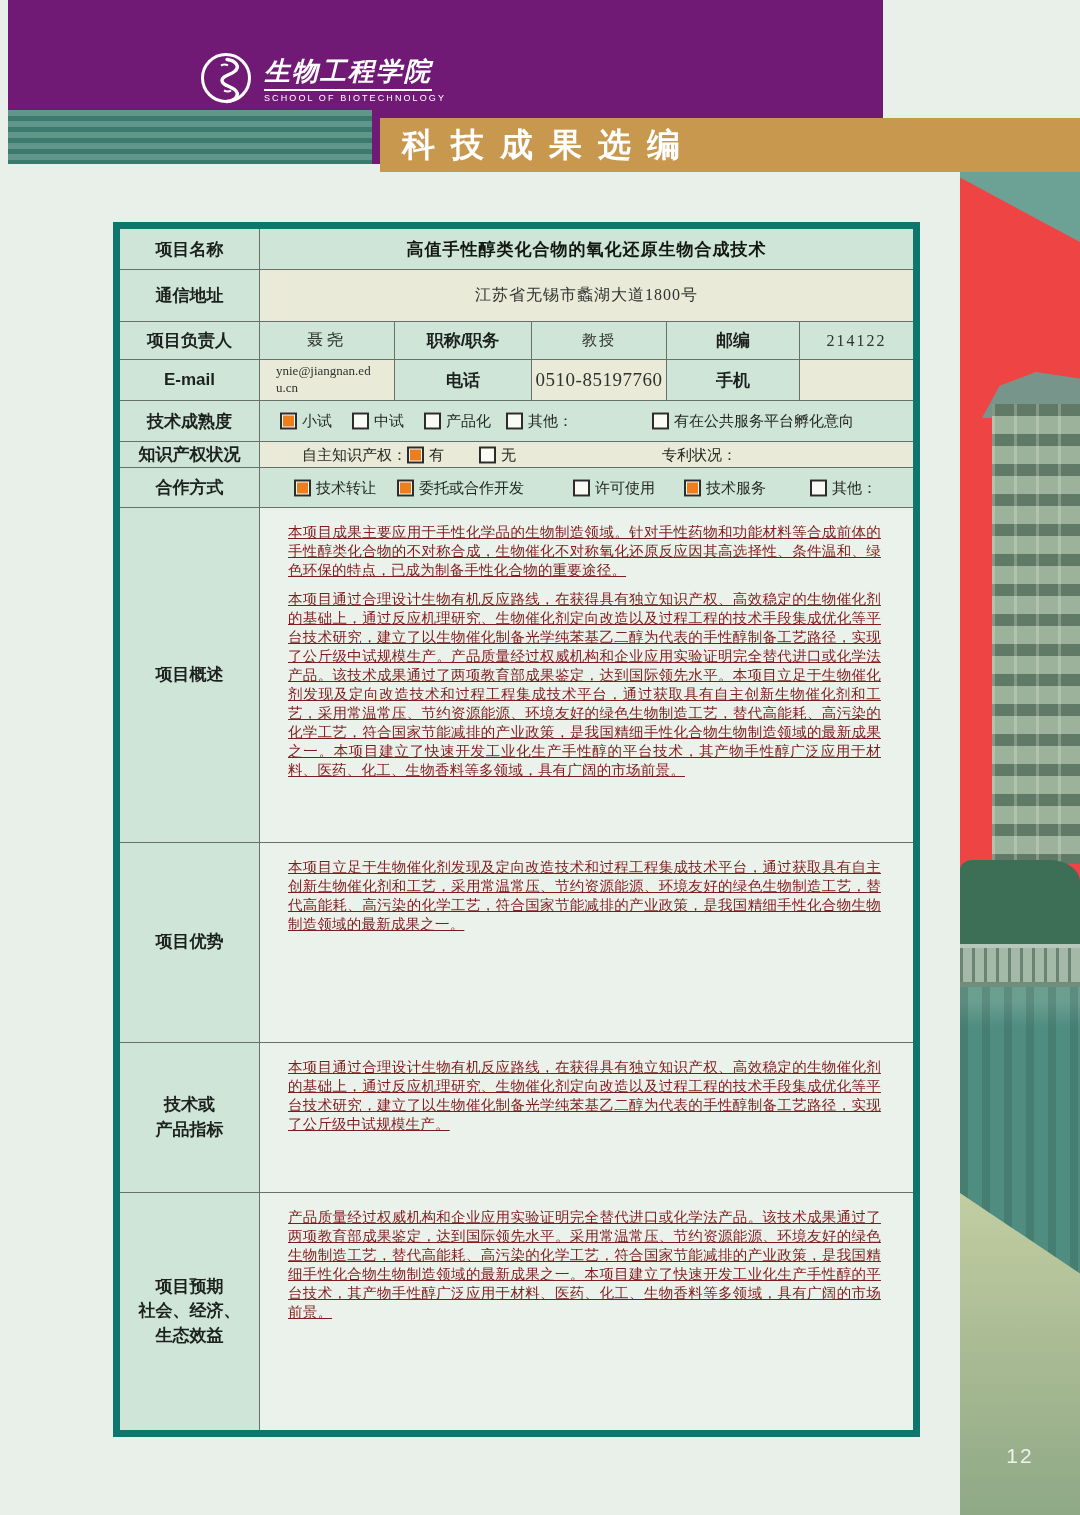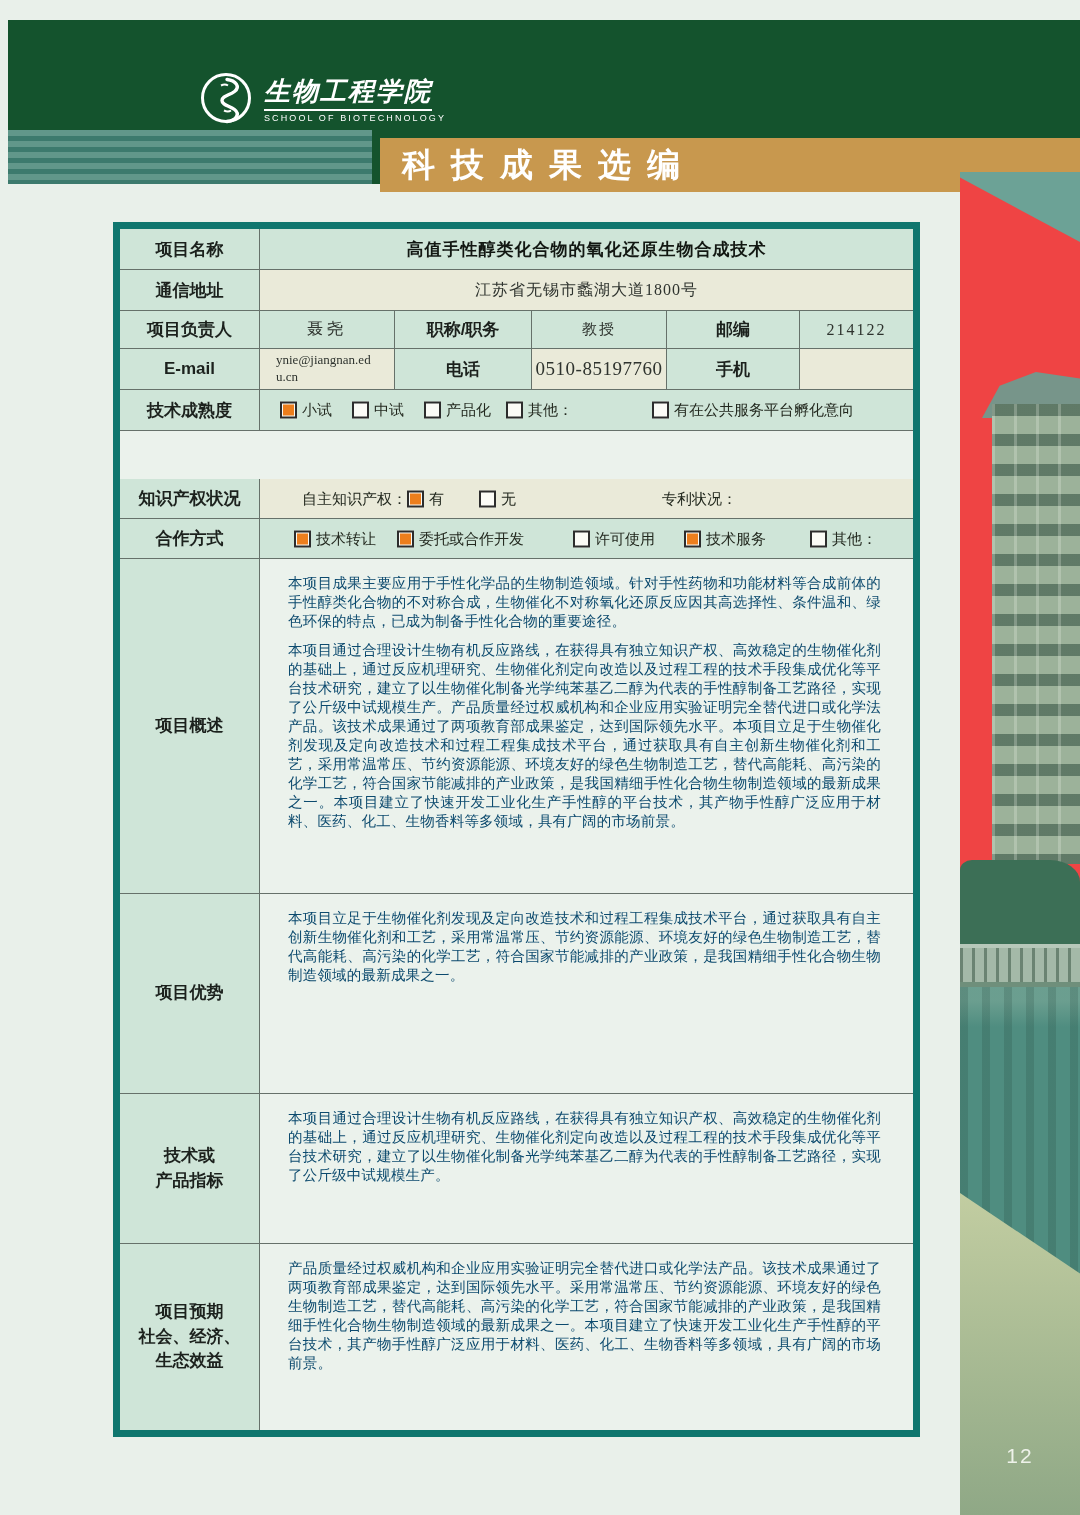--- a/index.html
+++ b/index.html
@@ -2,21 +2,21 @@
 <html><head>
 <meta charset="utf-8">
 <style>
   html,body{margin:0;padding:0;}
   #page{
     position:relative; width:1080px; height:1515px; overflow:hidden;
     background:#e9f0ea;
     font-family:"Liberation Sans","DejaVu Sans",sans-serif;
   }
   
-  .hdr{position:absolute; left:8px; top:20px; width:1072px; height:164px; background:#14532d;}
+  .hdr{position:absolute; left:8px; top:0; width:875px; height:164px; background:#701a75;}
   .hdr-stripes{position:absolute; left:0; top:110px; width:364px; height:54px;
     background:repeating-linear-gradient(to bottom,#61978a 0 6px,#3c7a6d 6px 11px);}
   .logo-wrap{position:absolute; left:192px; top:48px; height:60px; display:flex; align-items:center;}
   .logo-circle{width:52px; height:52px; flex:0 0 auto;}
   .logo-text{margin-left:12px; position:relative; padding-bottom:14px;}
   .college-cn{color:#fff; font-size:26px; font-weight:bold; font-style:italic;
     letter-spacing:2px; white-space:nowrap; font-family:"Liberation Serif","DejaVu Serif",serif;}
   .college-rule{position:absolute; left:0; right:0; bottom:12px; height:2px; background:#fff;}
   .college-en{position:absolute; left:0; bottom:0; color:#fff; font-size:9px; letter-spacing:2.1px; white-space:nowrap;}
   .banner{position:absolute; left:372px; top:118px; width:708px; height:54px; background:#c8984e;
@@ -81,24 +81,24 @@
   .cb.on::after{content:""; position:absolute; inset:1px; background:#ec7e1d;}
   
   .row-mat .i0{left:20px;} .row-mat .i1{left:92px;} .row-mat .i2{left:164px;}
   .row-mat .i3{left:246px;} .row-mat .i4{left:392px;}
   .row-ip .i0{left:42px;} .row-ip .i1{left:147px;} .row-ip .i2{left:219px;} .row-ip .i3{left:402px;}
   .row-coop .i0{left:20px;padding-left:14px;} .row-coop .i1{left:137px;} .row-coop .i2{left:313px;}
   .row-coop .i3{left:424px;} .row-coop .i4{left:550px;}
   
   .bodycell{display:block; padding:15px 24px 12px 28px; overflow:hidden;}
   .bodycell p{margin:0 8px 10px 0; font-family:"Liberation Serif","DejaVu Serif",serif;
-    font-size:14.5px; line-height:19px; color:#0c4a6e; text-align:justify; letter-spacing:.2px;}
-  
-  .h1{height:41px;} .h2{height:41px;} .h3{height:38px;} .h4{height:41px;}
-  .h5{height:41px;} .h6{height:40px;margin-top:48px;} .h7{height:40px;}
+    font-size:14.5px; line-height:19px; color:#7f1d1d; text-align:justify; letter-spacing:.2px;text-decoration:underline;}
+  
+  .h1{height:41px;} .h2{height:52px;} .h3{height:38px;} .h4{height:41px;}
+  .h5{height:41px;} .h6{height:26px;} .h7{height:40px;}
   .h8{height:335px;} .h9{height:200px;} .h10{height:150px;}
 </style>
 </head>
 <body>
 
 <div id="page">
 
   <div class="hdr">
     <div class="hdr-stripes"></div>
     <div class="logo-wrap">

